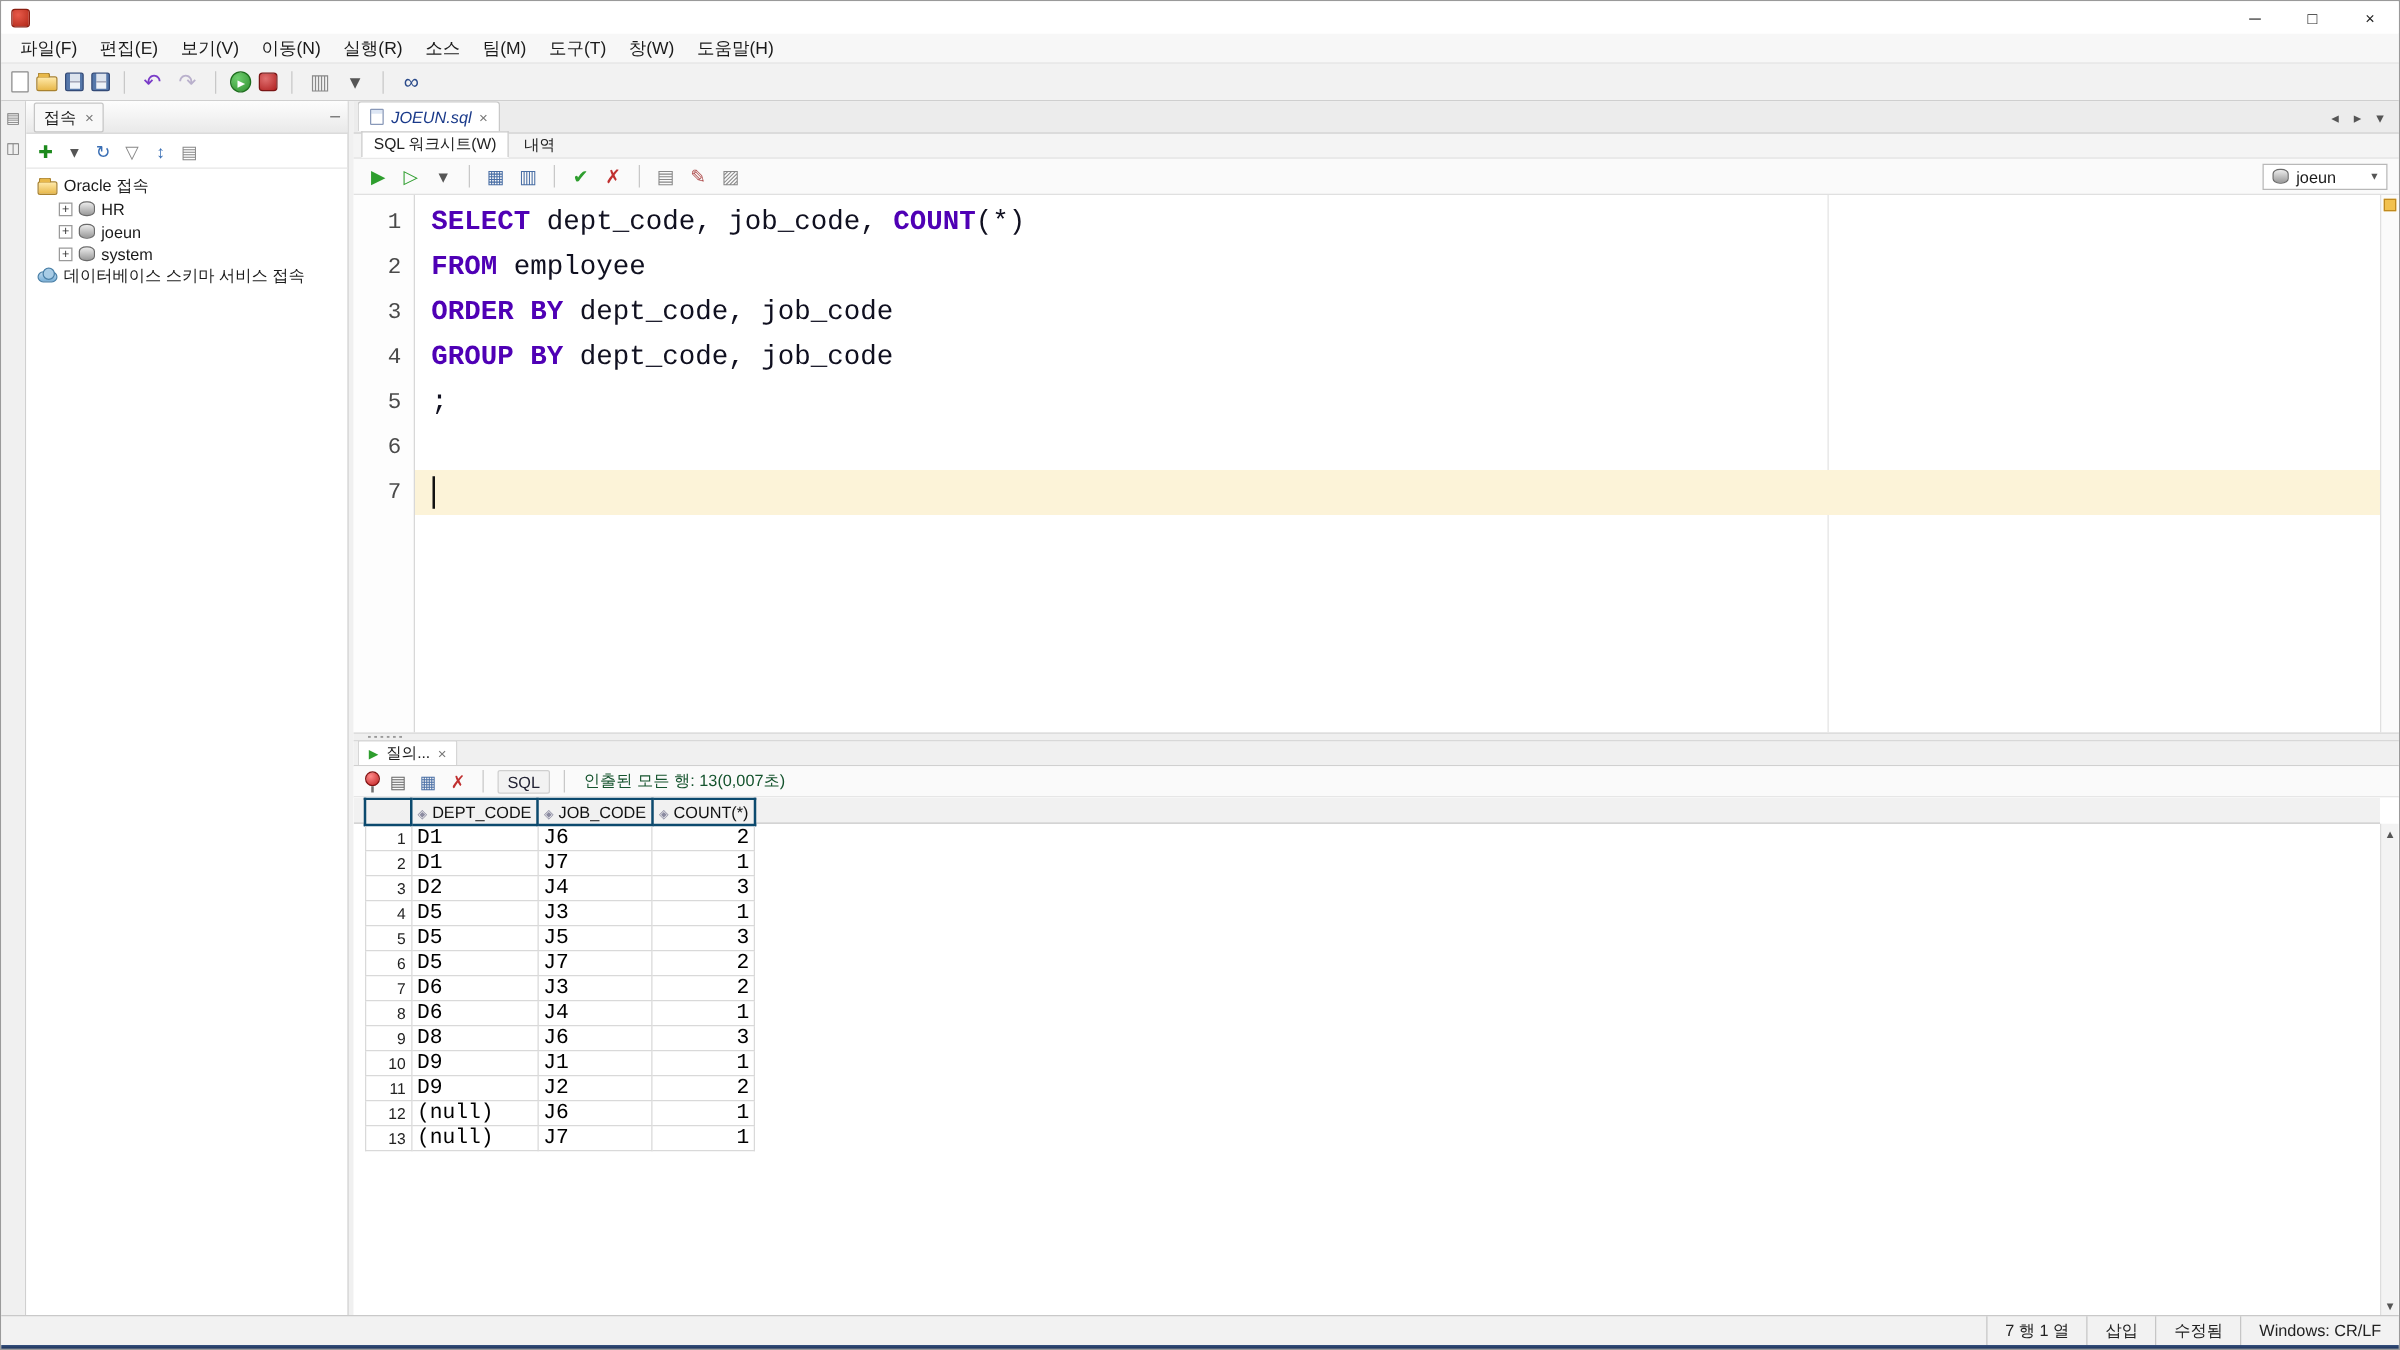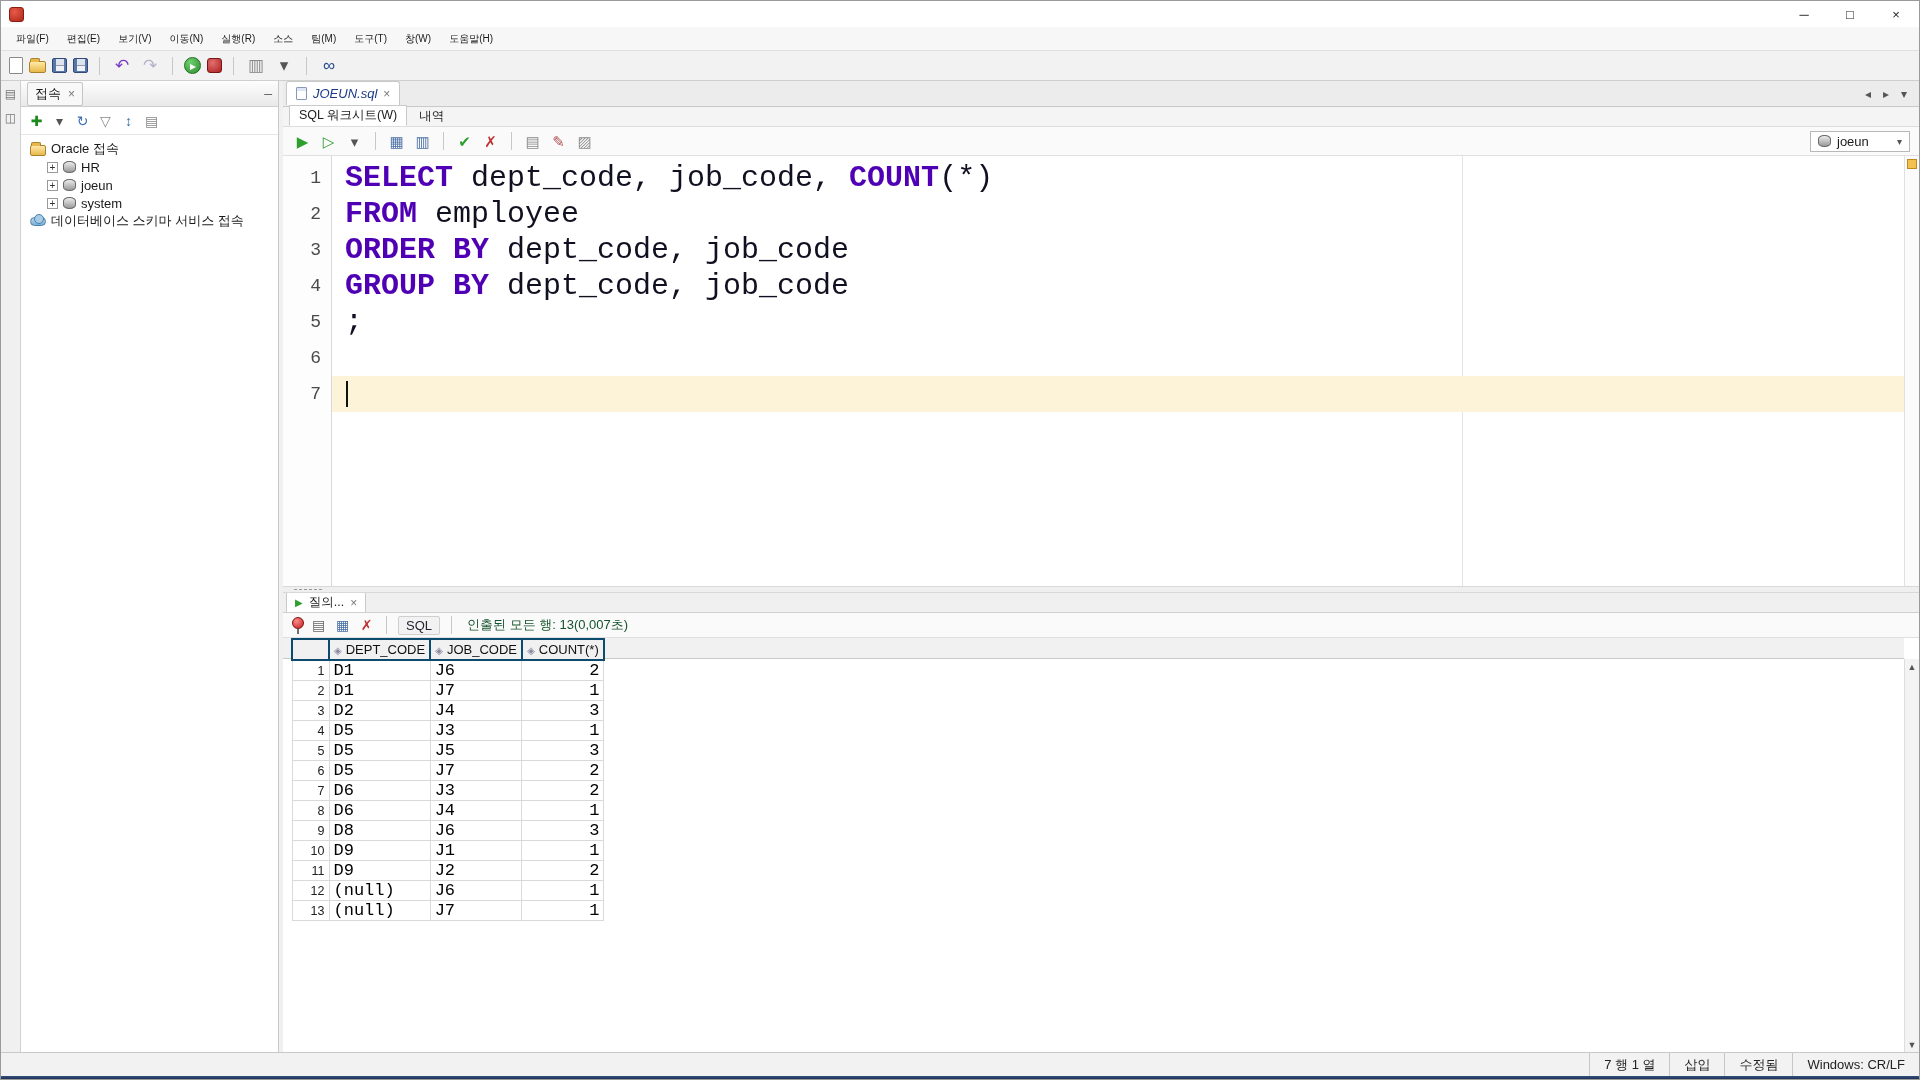--- a/index.html
+++ b/index.html
@@ -8,21 +8,21 @@
   #app{width:1920px;height:1080px;display:flex;flex-direction:column;border:1px solid #9a9a9a;background:#fff}
 
   
   .titlebar{height:26px;background:#ffffff;display:flex;align-items:center;padding-left:8px;font-size:14px;flex:0 0 auto}
   .app-icon{width:15px;height:15px;border-radius:3px;background:radial-gradient(circle at 35% 30%,#e85a4a,#b02818);border:1px solid #8a1d10;margin-right:7px}
   .title-text{color:#111;white-space:nowrap}
   .win-controls{margin-left:auto;display:flex;height:100%}
   .win-btn{width:46px;height:100%;display:flex;align-items:center;justify-content:center;font-size:13px;color:#222}
 
   
-  .menubar{height:24px;background:#f7f7f7;border-bottom:1px solid #e0e0e0;display:flex;align-items:center;padding-left:6px;font-size:10px;flex:0 0 auto}
+  .menubar{height:24px;background:#f7f7f7;border-bottom:1px solid #e0e0e0;display:flex;align-items:center;padding-left:6px;font-size:14px;flex:0 0 auto}
   .menu-item{padding:2px 9px;white-space:nowrap}
 
   
   .toolbar{height:30px;background:#f2f2f2;border-bottom:1px solid #cfcfcf;display:flex;align-items:center;padding-left:8px;gap:6px;flex:0 0 auto}
   .tbi{width:22px;height:22px;display:flex;align-items:center;justify-content:center;font-size:17px;border-radius:3px;line-height:1}
   .tbsep{width:1px;height:18px;background:#c8c8c8;margin:0 5px;display:inline-block}
 
   
   .content{flex:1;display:flex;min-height:0}
   .dockstrip{width:20px;background:#f0f0f0;border-right:1px solid #d0d0d0;display:flex;flex-direction:column;align-items:center;padding-top:6px;gap:10px;font-size:12px;color:#777;flex:0 0 auto}
@@ -64,21 +64,21 @@
   .wstabs{height:22px;background:#f6f6f6;display:flex;align-items:flex-end;padding-left:3px;font-size:12.5px;border-bottom:1px solid #d8d8d8;flex:0 0 auto}
   .wstab{padding:2px 11px;border:1px solid #cfcfcf;border-bottom:none;background:#ececec;border-radius:2px 2px 0 0;margin-right:2px;color:#222}
   .wstab.selected{background:#fff}
 
   
   .editor{flex:1;display:flex;min-height:0;background:#fff;position:relative}
   .gutter{width:49px;border-right:1px solid #d8d8d8;padding-top:4px;background:#fdfdfd;flex:0 0 auto}
   .ln{height:36px;line-height:36px;text-align:right;padding-right:10px;font-family:"Liberation Mono",monospace;font-size:18px;color:#4a4a4a}
   .codewrap{flex:1;position:relative;padding-top:4px;overflow:hidden;min-width:0}
   .margin-line{position:absolute;top:0;bottom:0;left:1130px;width:1px;background:#e4e4e4;z-index:0}
-  .cl{height:36px;line-height:36px;padding-left:13px;font-family:"Liberation Mono",monospace;font-size:30px;white-space:pre;color:#101020;position:relative;z-index:1}
+  .cl{height:36px;line-height:36px;padding-left:13px;font-family:"Liberation Mono",monospace;font-size:22px;white-space:pre;color:#101020;position:relative;z-index:1}
   .cl.current{background:#fcf3d8}
   .kw{color:#4f00b5;font-weight:bold}
   .cursor{position:absolute;left:14px;top:5px;width:2px;height:26px;background:#111}
   .overview{width:15px;border-left:1px solid #e0e0e0;position:relative;background:#fbfbfb;flex:0 0 auto}
   .ov-mark{position:absolute;top:3px;left:2px;width:10px;height:10px;background:#f2c14e;border:1px solid #c08a20}
 
   
   .hsplitter{height:7px;background:#efefef;border-top:1px solid #d8d8d8;border-bottom:1px solid #d8d8d8;position:relative;flex:0 0 auto;cursor:row-resize}
   .grip{position:absolute;left:10px;top:1px;width:30px;height:3px;background:radial-gradient(#999 1px,transparent 1.2px);background-size:5px 3px}
 

